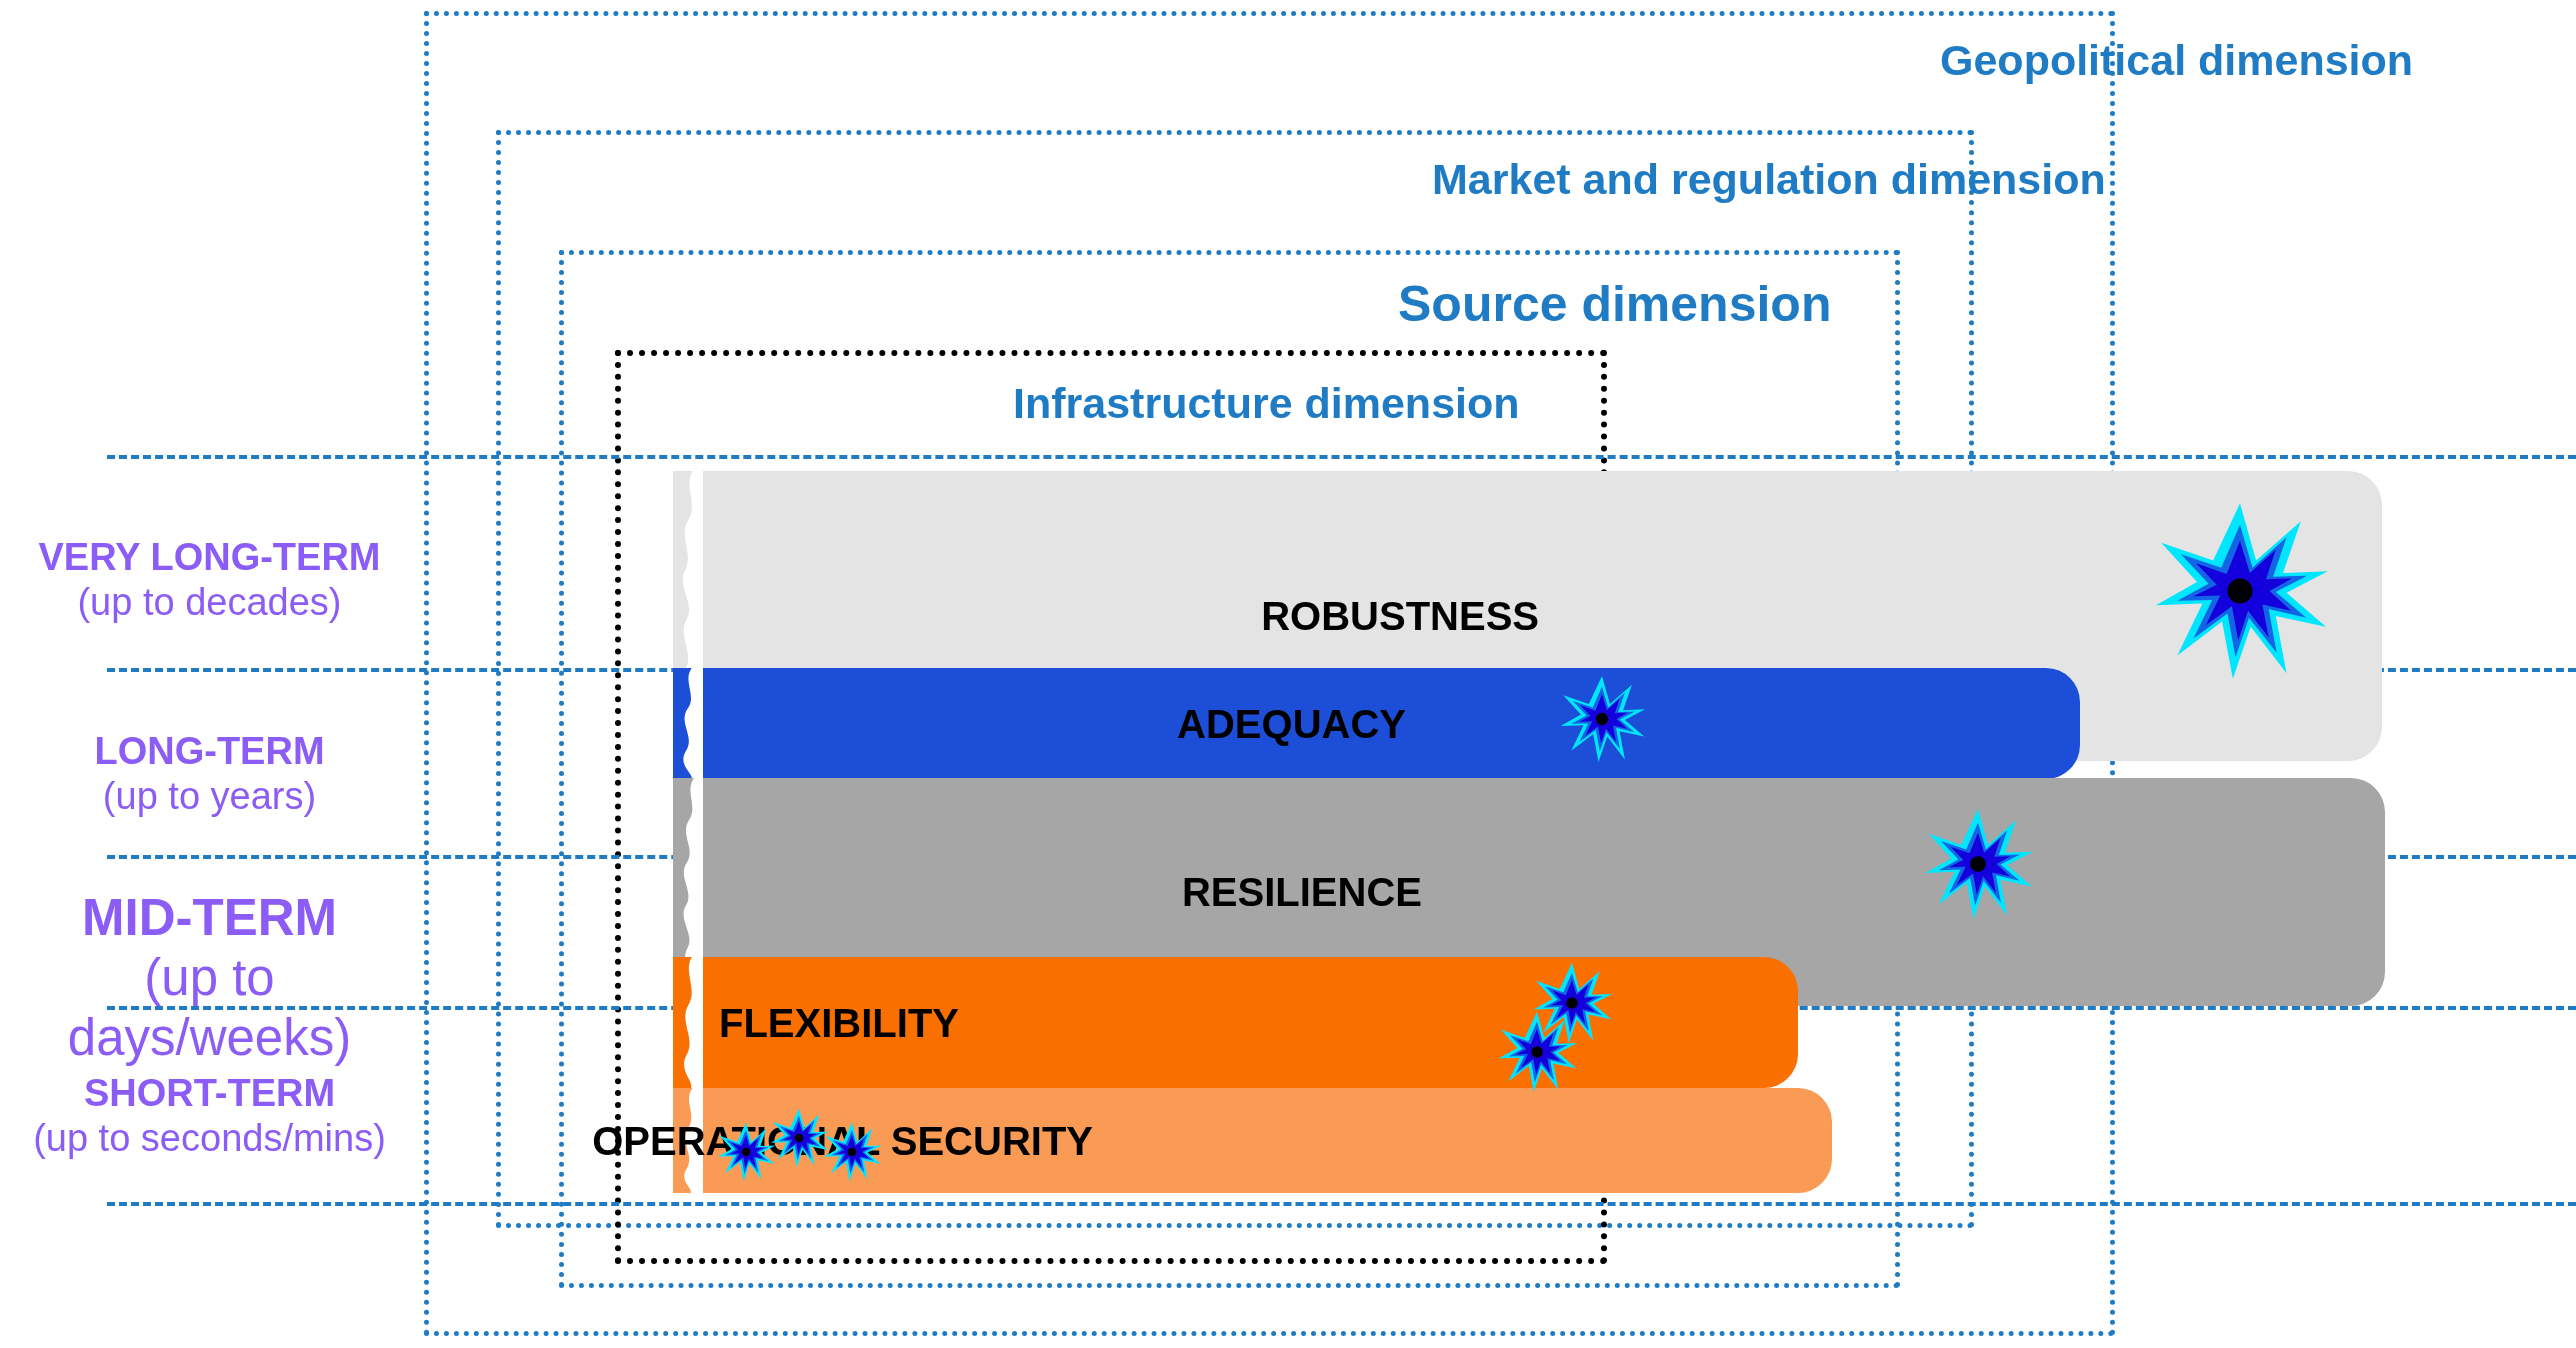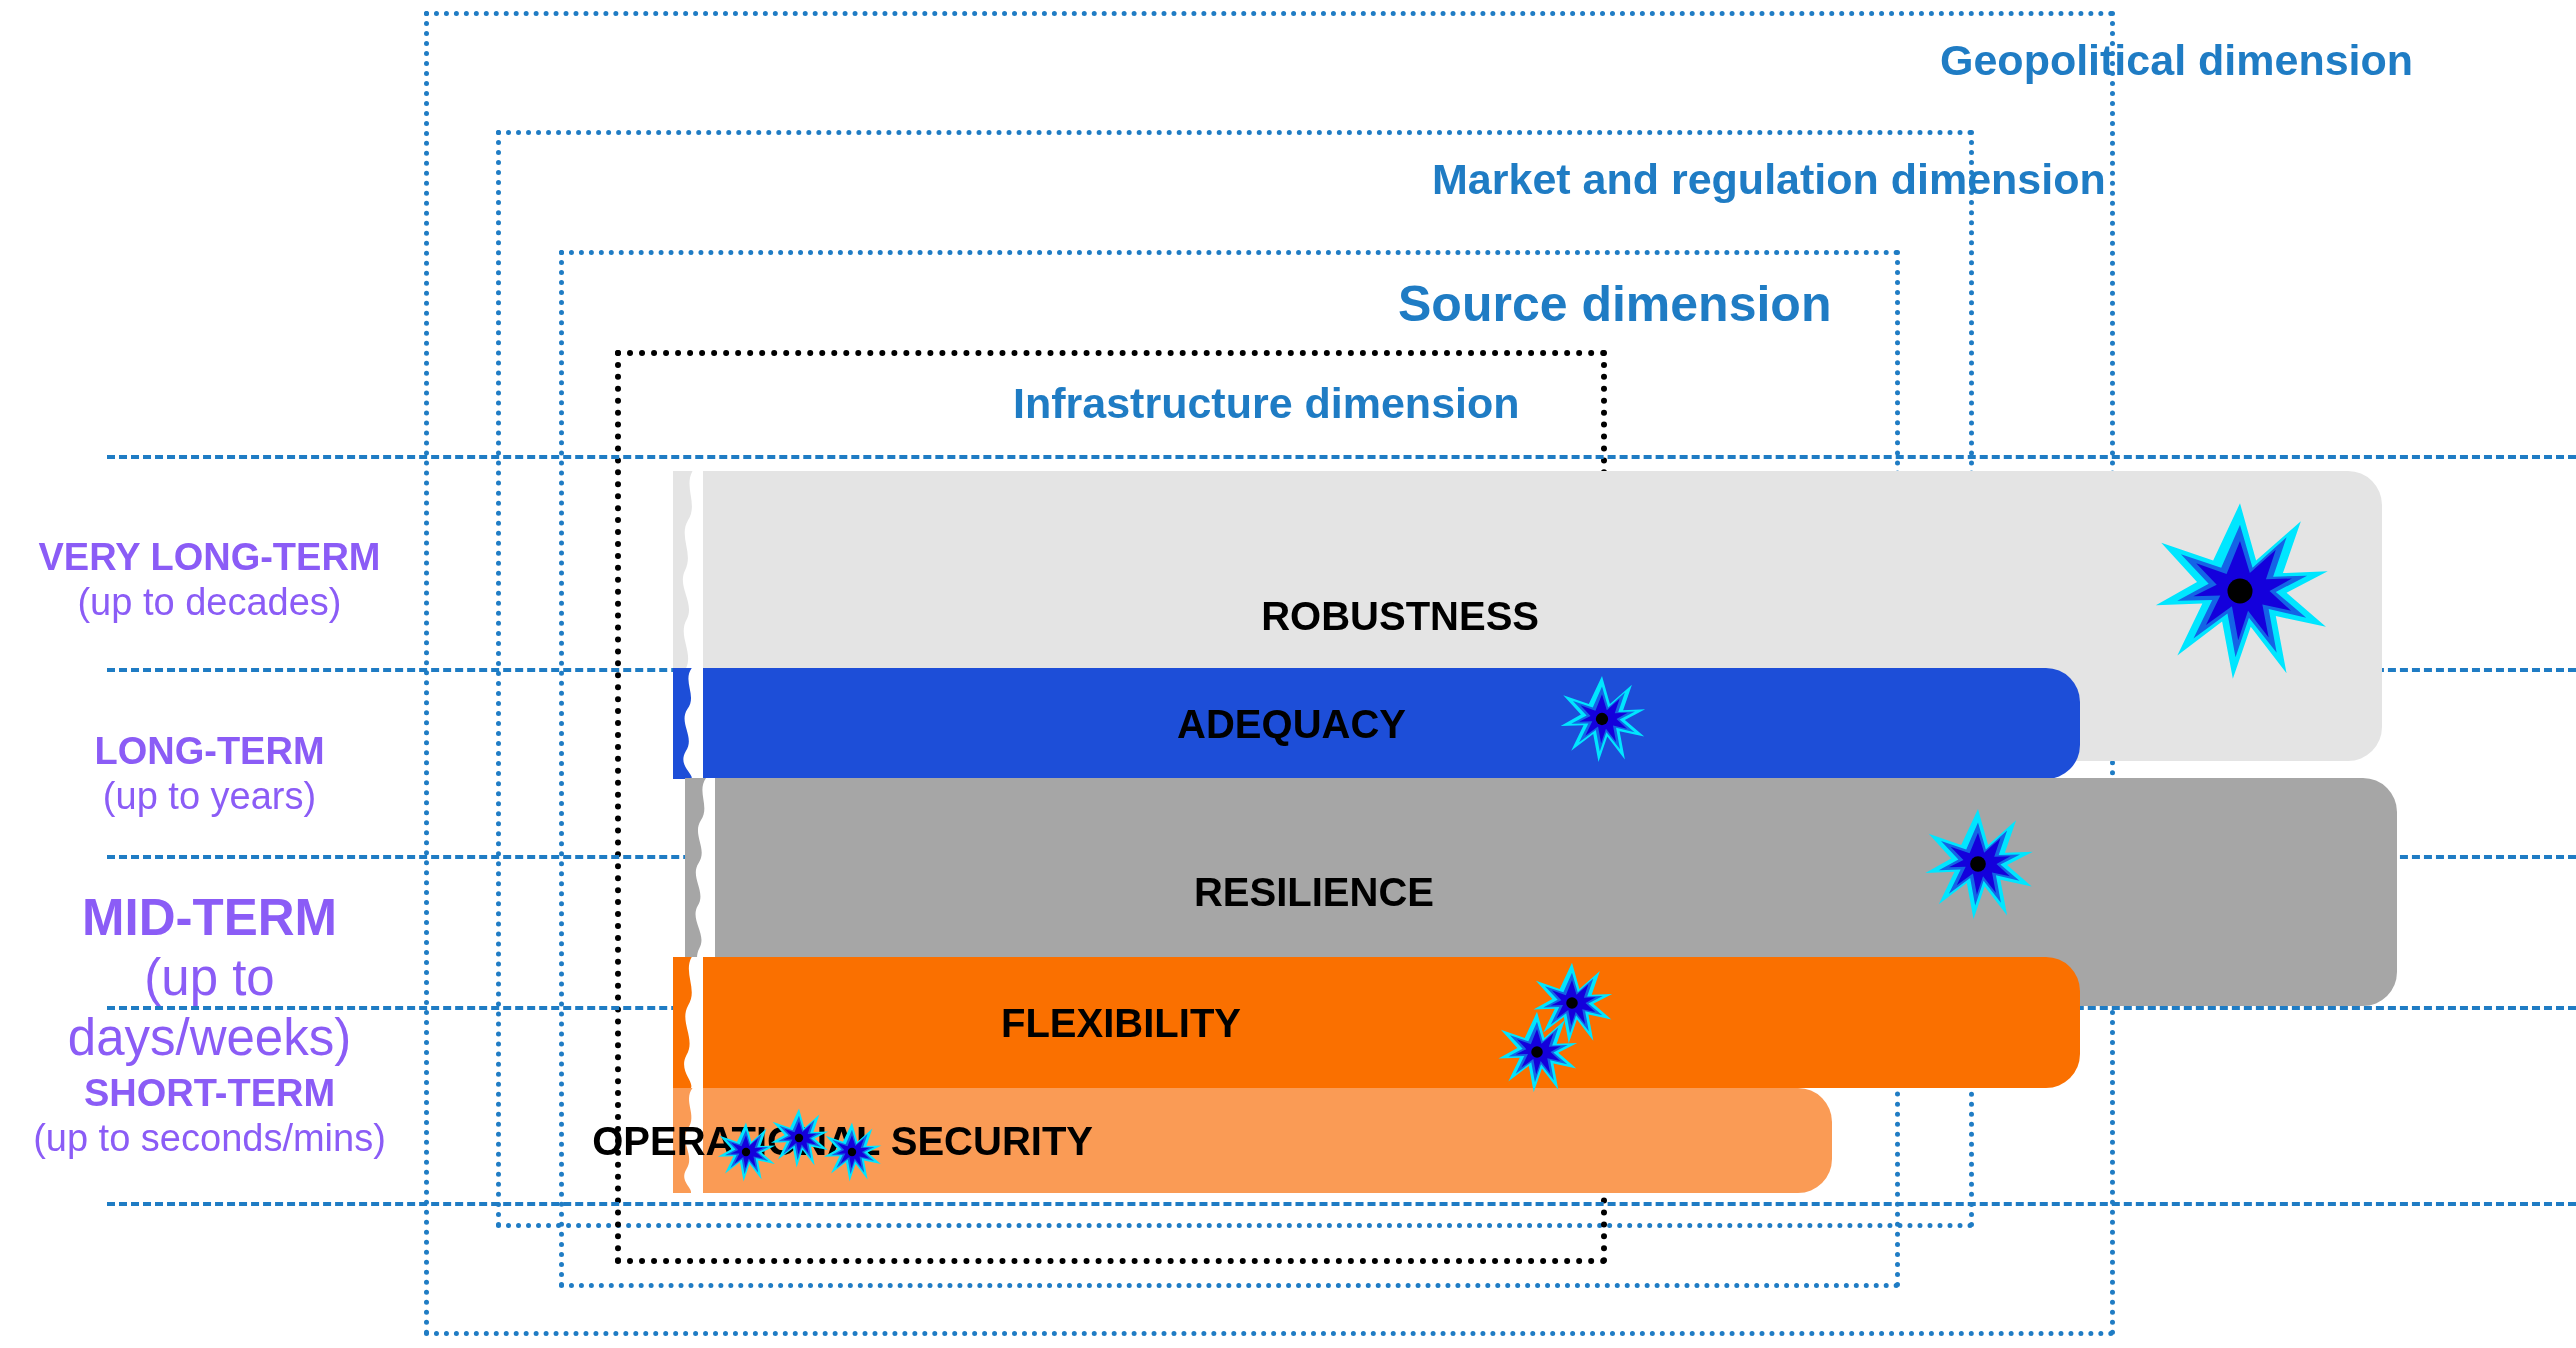--- a/index.html
+++ b/index.html
@@ -91,28 +91,28 @@
     <span class="barlabel" style="right:843px;font-size:40px;">ROBUSTNESS</span>
   </div>
 
   <div class="bar" style="left:673px;top:668px;width:1407px;height:111px;background:#1d4ed8;">
     <svg class="wavy" viewBox="0 0 40 148" preserveAspectRatio="none">
       <path d="M40,0 L25,0 C12,18 33,37 19,55 C7,74 30,92 17,111 C6,130 27,140 25,148 L40,148 Z" fill="#ffffff"></path>
     </svg>
     <span class="barlabel" style="right:674px;font-size:40px;">ADEQUACY</span>
   </div>
 
-  <div class="bar" style="left:673px;top:778px;width:1712px;height:228px;background:#A6A6A6;margin-left:12px;">
+  <div class="bar" style="left:673px;top:778px;width:1712px;height:228px;background:#A6A6A6;">
     <svg class="wavy" viewBox="0 0 40 305" preserveAspectRatio="none">
       <path d="M40,0 L28,0 C15,19 34,38 21,57 C9,76 31,95 18,114 C6,133 29,152 17,171 C6,190 30,209 19,228 C9,247 28,266 20,285 C16,295 24,300 24,305 L40,305 Z" fill="#ffffff"></path>
     </svg>
     <span class="barlabel" style="right:963px;font-size:40px;">RESILIENCE</span>
   </div>
 
-  <div class="bar" style="left:673px;top:957px;width:1407px;height:131px;background:#FA7000;">
+  <div class="bar" style="left:673px;top:957px;width:1125px;height:131px;background:#FA7000;">
     <svg class="wavy" viewBox="0 0 40 175" preserveAspectRatio="none">
       <path d="M40,0 L25,0 C13,21 34,44 20,65 C8,87 31,109 18,131 C7,152 28,166 24,175 L40,175 Z" fill="#ffffff"></path>
     </svg>
     <span class="barlabel" style="right:839px;font-size:40px;">FLEXIBILITY</span>
   </div>
 
   <div class="bar" style="left:673px;top:1088px;width:1159px;height:105px;background:#FA9B55;">
     <svg class="wavy" viewBox="0 0 40 140" preserveAspectRatio="none">
       <path d="M40,0 L26,0 C13,18 33,36 20,54 C8,72 30,90 18,108 C8,124 26,133 24,140 L40,140 Z" fill="#ffffff"></path>
     </svg>

